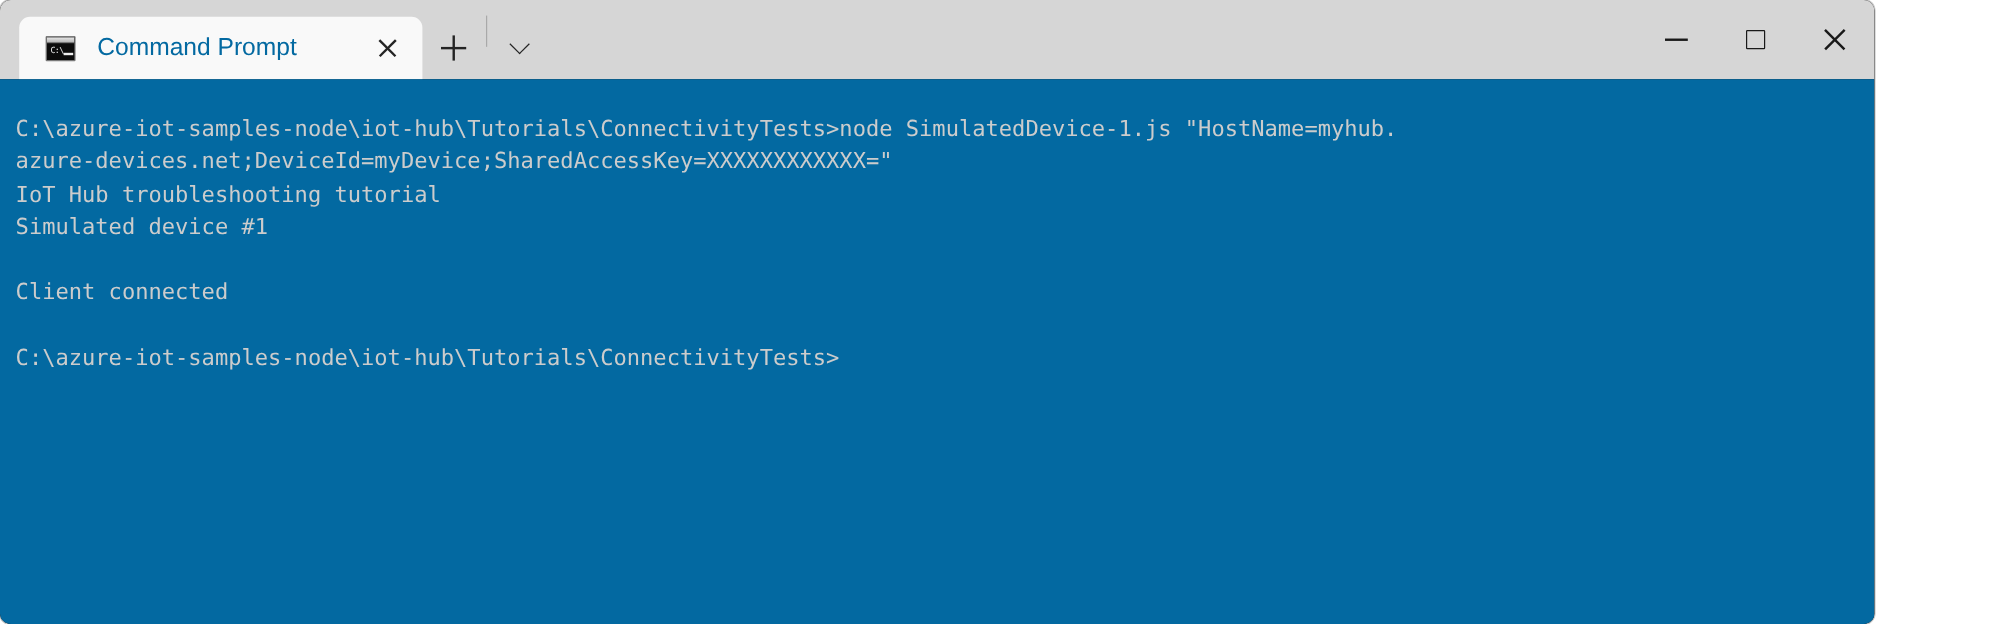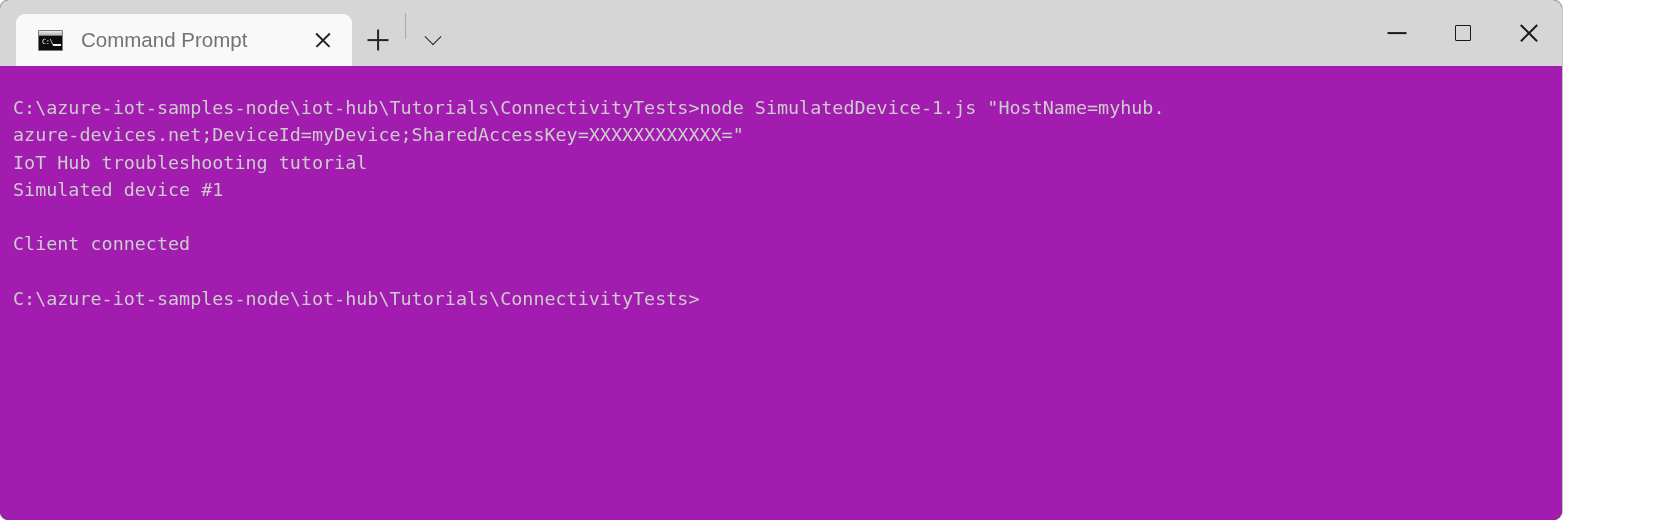--- a/index.html
+++ b/index.html
@@ -103,21 +103,21 @@
     left: 14px;
     top: 13px;
     width: 8px;
     height: 2px;
     background: #f0f0f0;
   }
 
   .tab-title {
     margin-left: 18px;
     font-size: 20.5px;
-    color: #737373;
+    color: #0369a1;
     white-space: nowrap;
     flex: 1 1 auto;
     overflow: hidden;
   }
 
   .tab-close {
     width: 42px;
     height: 42px;
     margin-right: 8px;
     flex: 0 0 auto;
@@ -229,21 +229,21 @@
   .winbtn.close::before { transform: translate(-50%,-50%) rotate(45deg); }
   .winbtn.close::after  { transform: translate(-50%,-50%) rotate(-45deg); }
 
   
   .terminal {
     position: absolute;
     left: 0;
     top: 66px;
     right: 0;
     bottom: 0;
-    background: #a21caf;
+    background: #0369a1;
     padding: 28px 0 0 13px;
     box-sizing: border-box;
     overflow: hidden;
   }
   .termtext {
     margin: 0;
     font-family: "DejaVu Sans Mono", "Liberation Mono", monospace;
     font-size: 18.4px;
     line-height: 27.3px;
     color: #cccccc;

